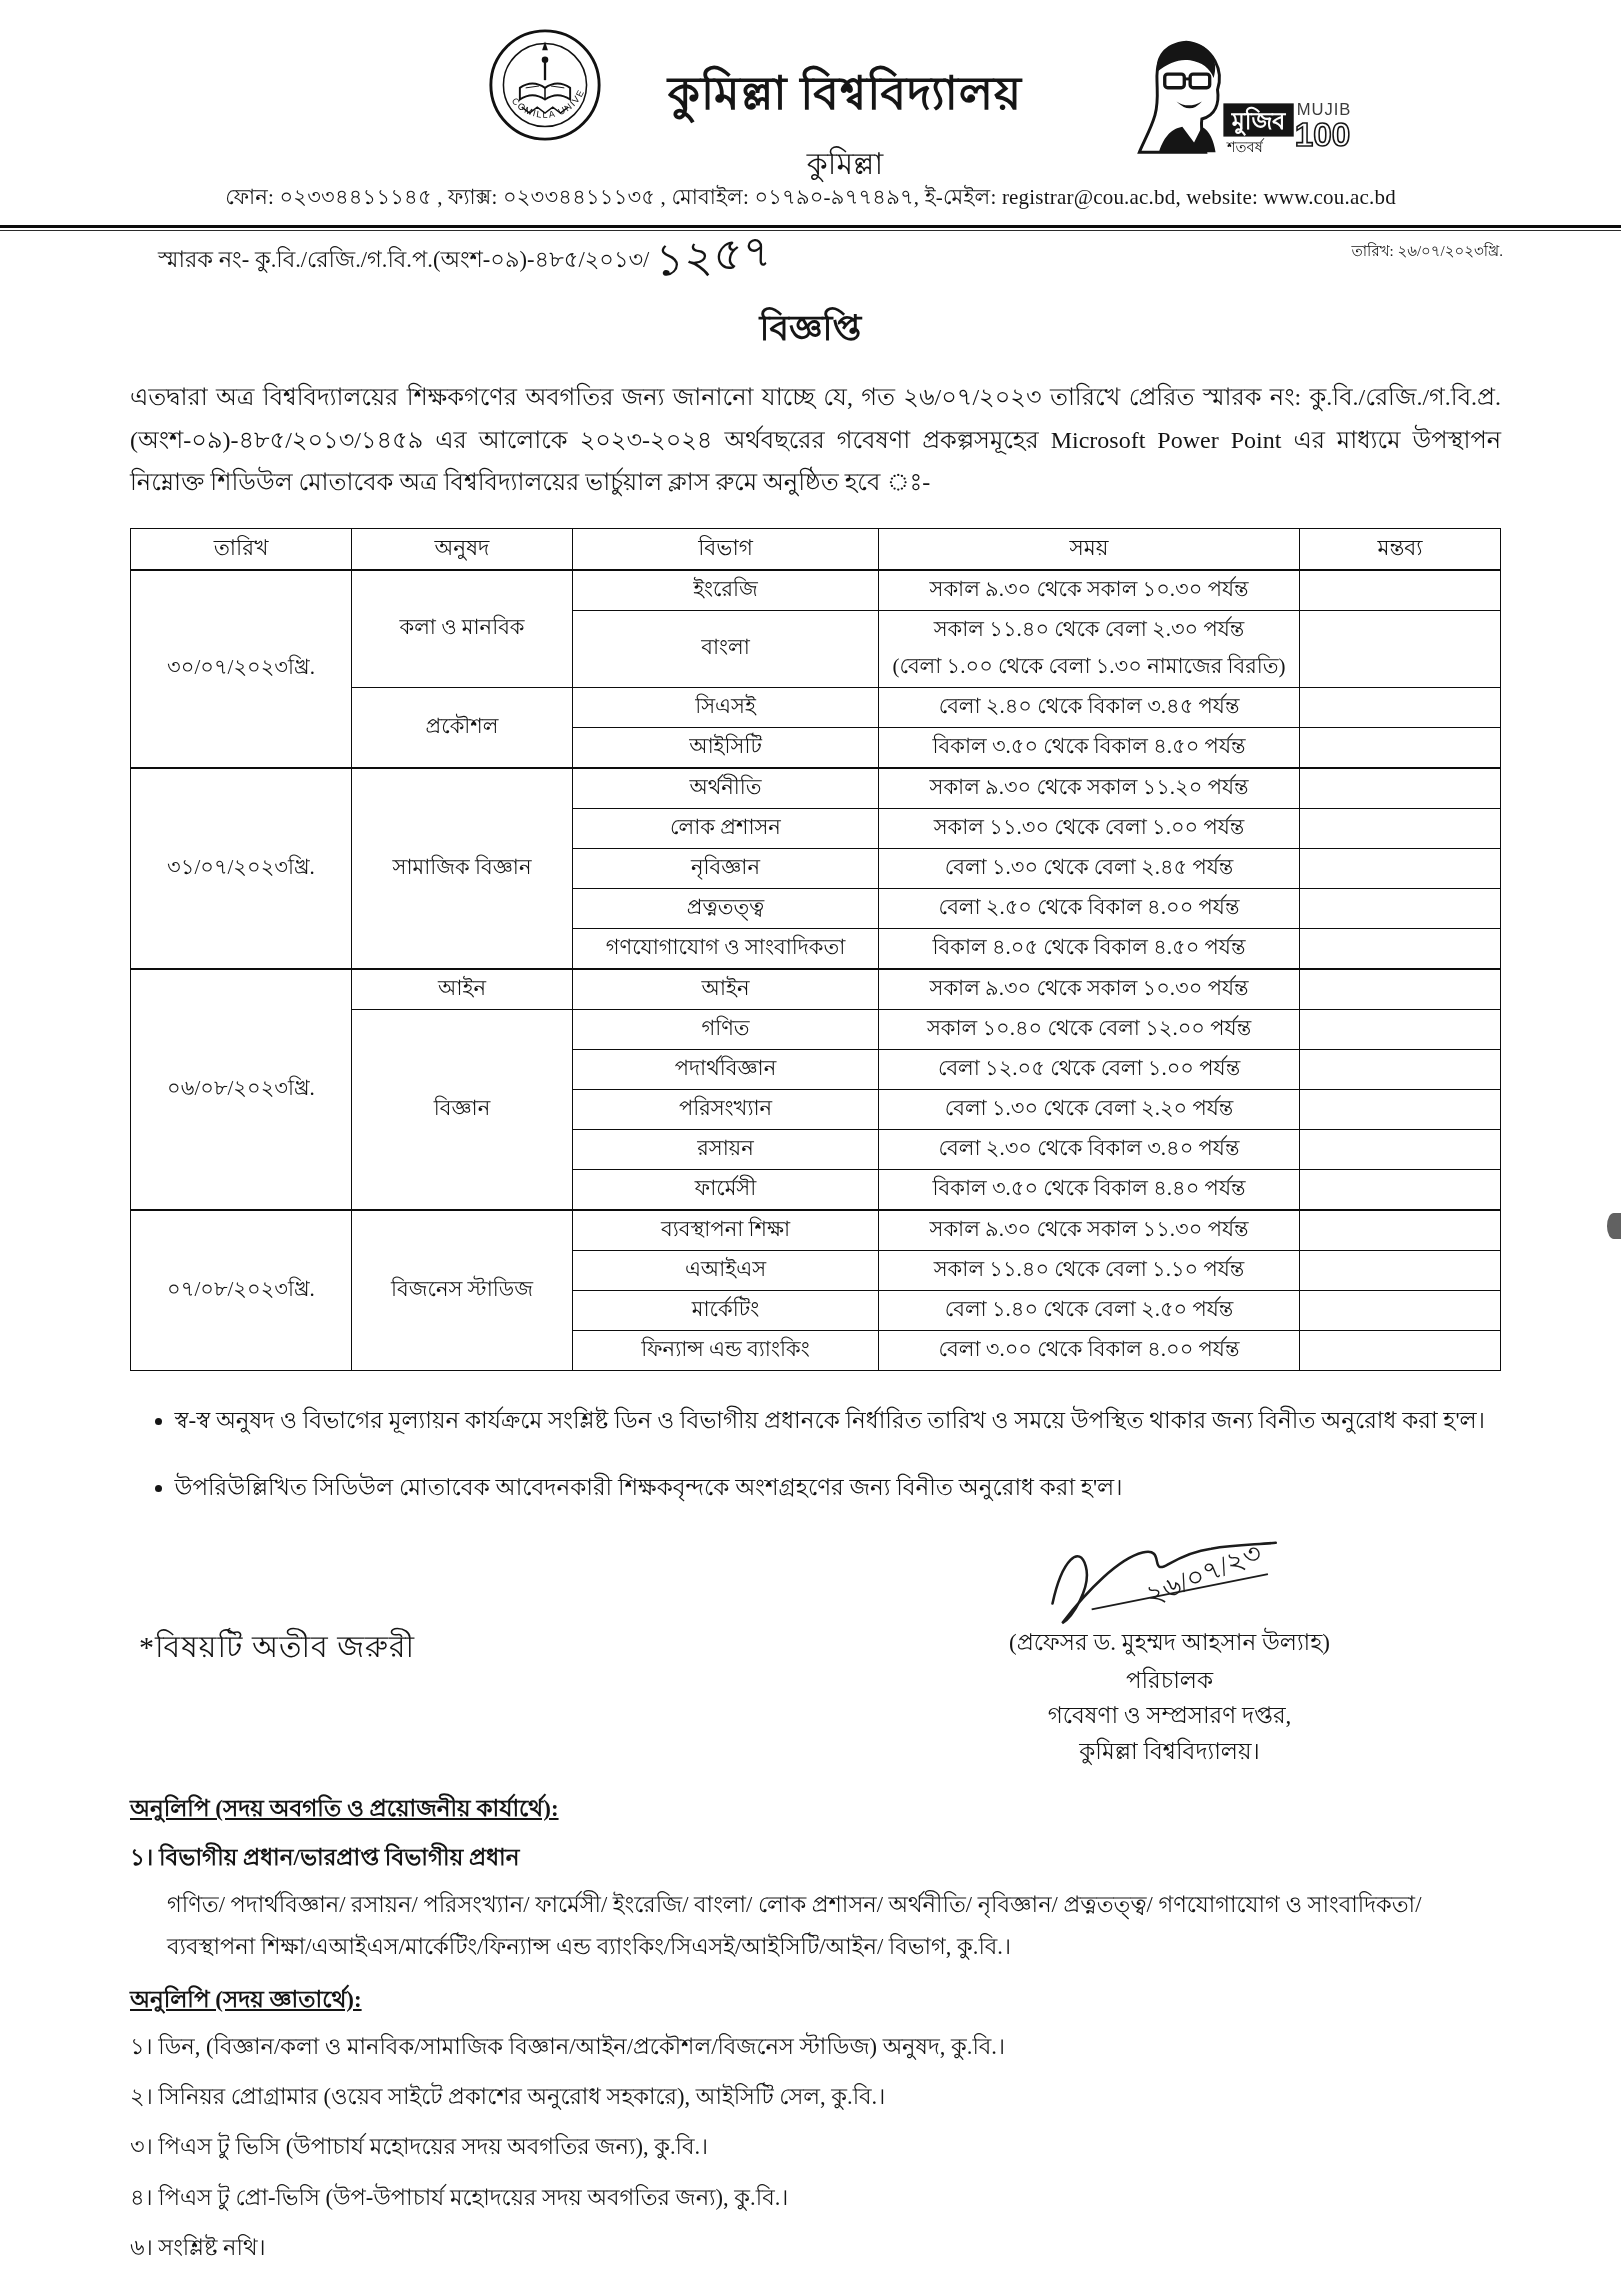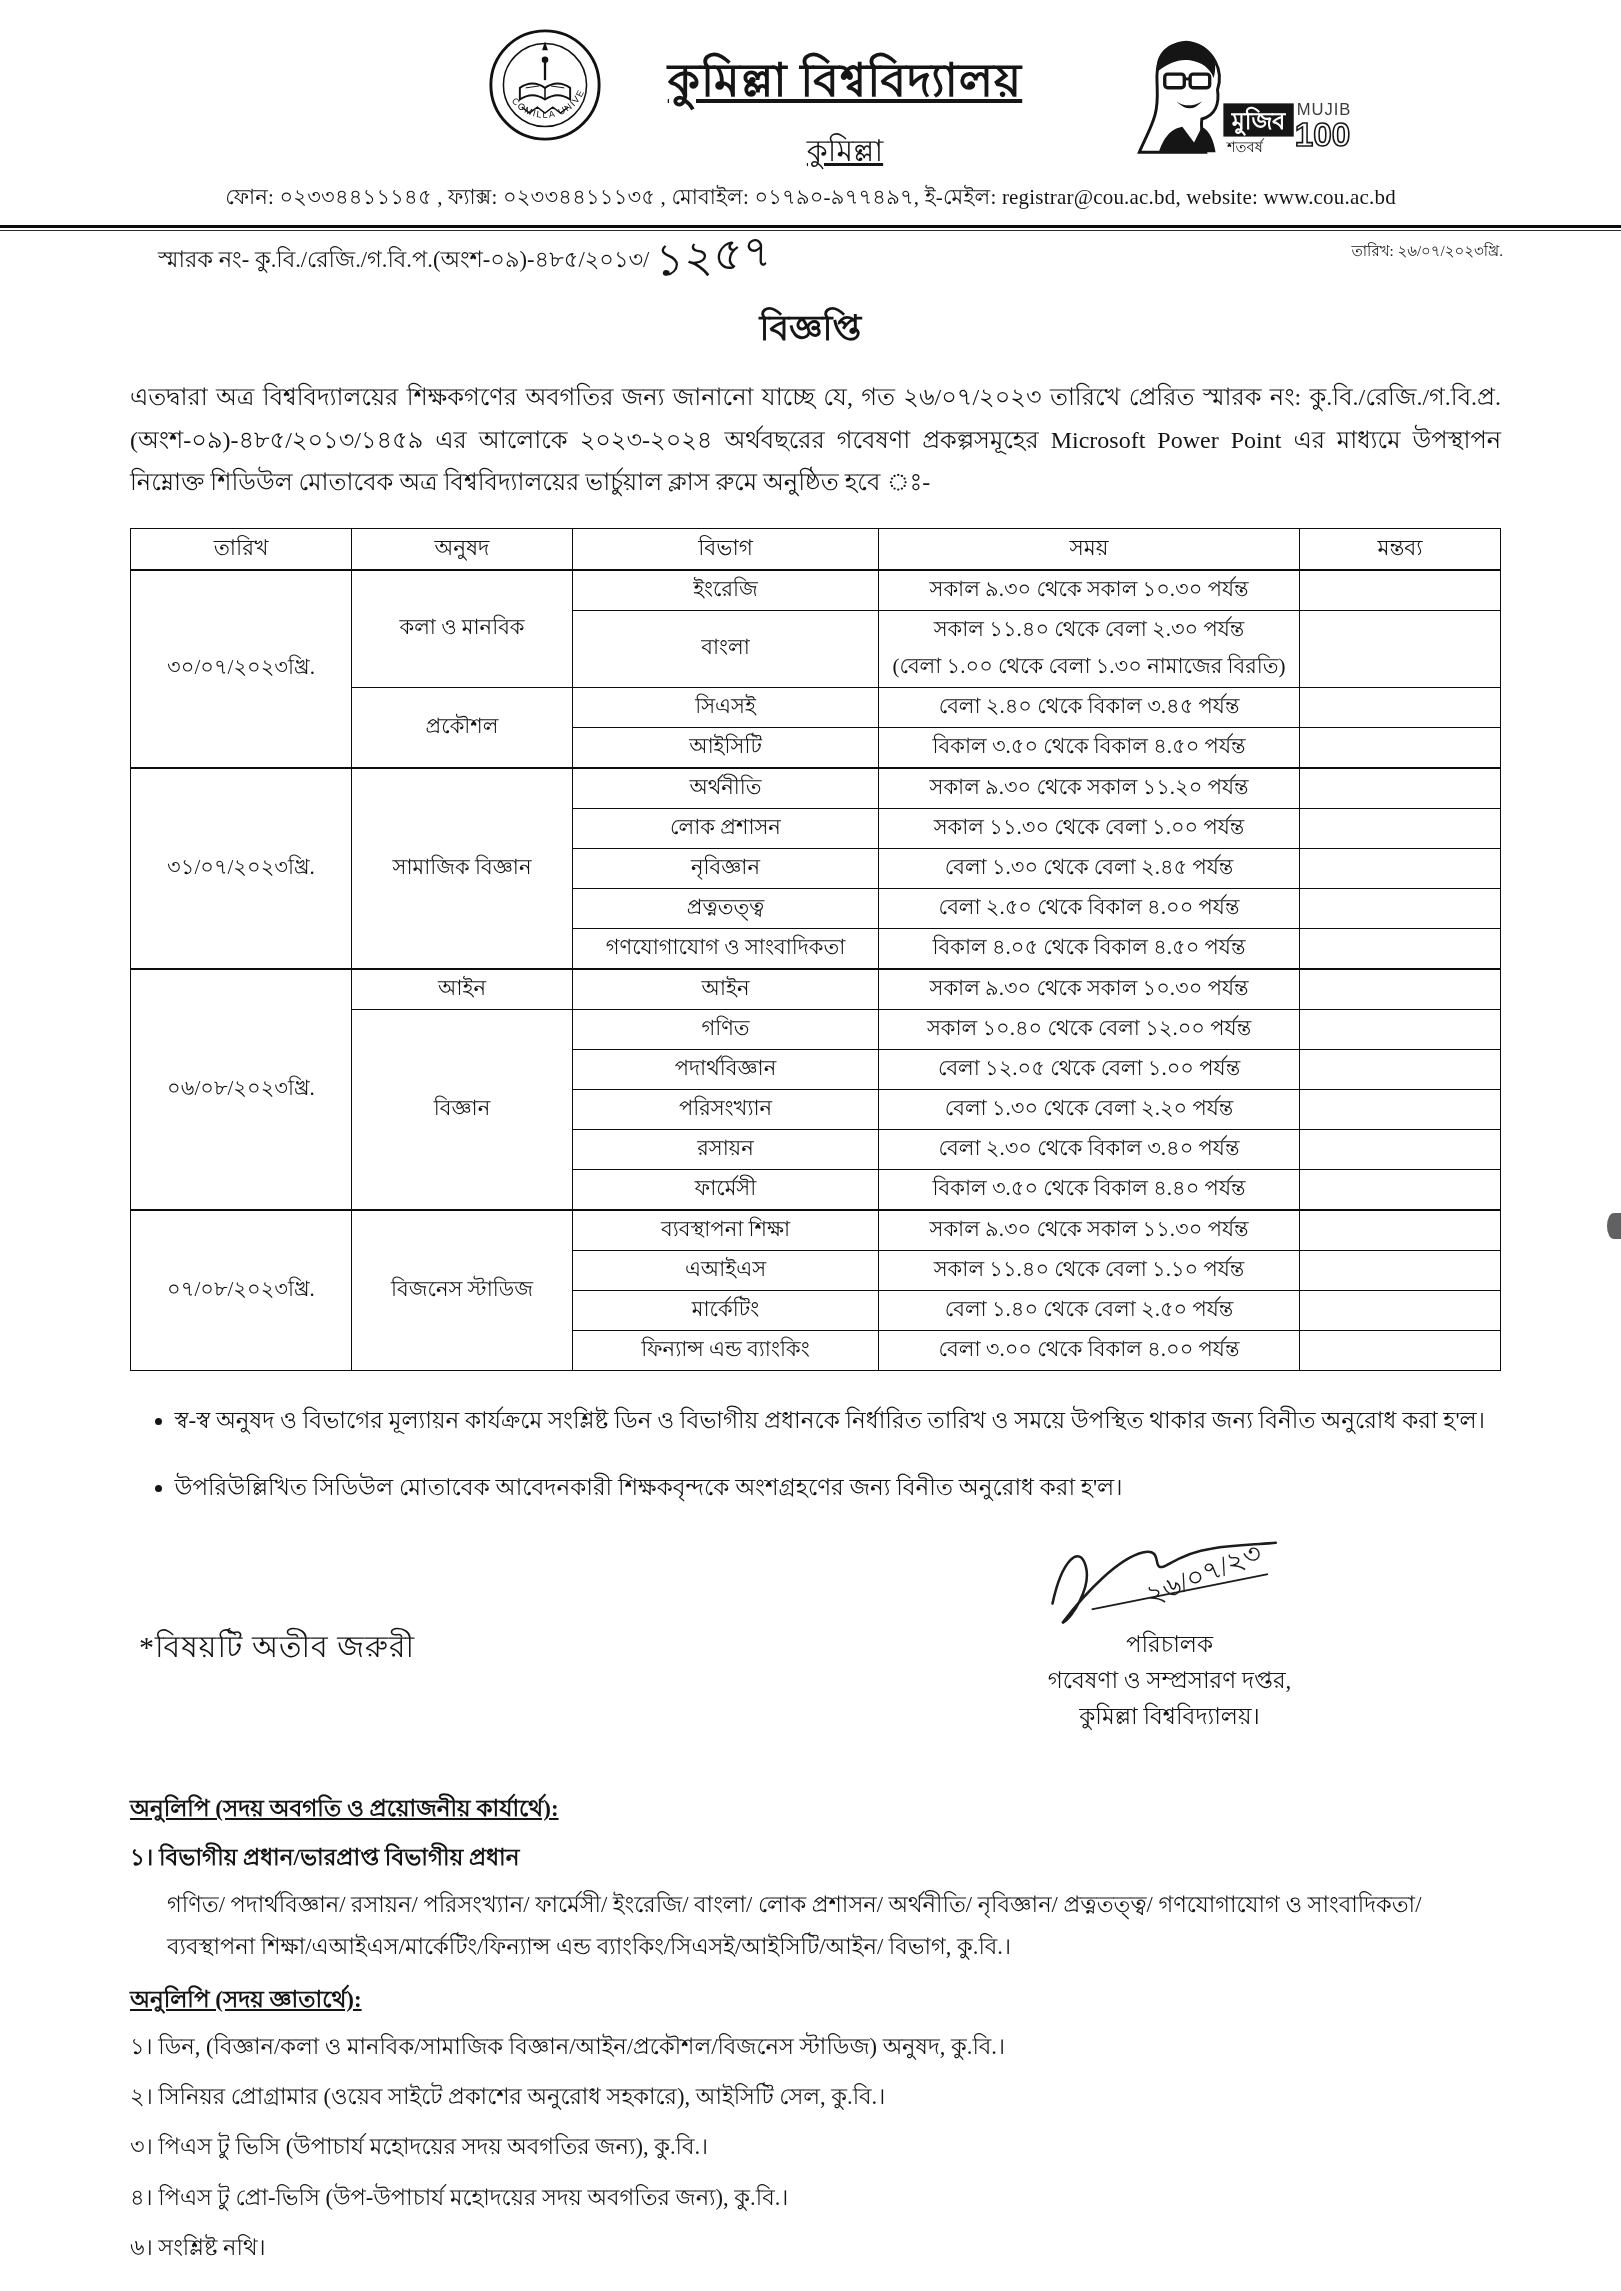--- a/index.html
+++ b/index.html
@@ -10,21 +10,21 @@
     color: #151515;
     font-family: "Liberation Serif", "DejaVu Serif", serif;
     position: relative;
     overflow: hidden;
   }
   .page { position: relative; width: 100%; height: 100%; padding: 13.7px 0 0 0; }
 
   
   .letterhead { position: relative; height: 165px; }
   .seal { position: absolute; left: 487px; top: 11.8px; }
-  .title-block { position: absolute; left: 69px; right: 0; top: 31px; text-align: center; text-decoration: underline; }
+  .title-block { position: absolute; left: 69px; right: 0; top: 44px; text-align: center; }
   .uni-name { font-size: 46px; font-weight: bold; letter-spacing: 1px; }
   .uni-city { font-size: 30px; margin-top: 5.9px; }
   .mujib { position: absolute; left: 1129px; top: 19.6px; }
   .contact-line { text-align: center; font-size: 21px; margin-top: 2px; letter-spacing: 0.2px; }
   .rule { margin-top: 9.8px; border-top: 3.9px solid #0c0c0c; border-bottom: 1px solid #2a2a2a; height: 5.9px; width: 100%; }
 
   
   .memo-row { display: flex; justify-content: space-between; align-items: flex-start;
               margin: 5.9px 118px 0 130px; font-size: 22.5px; }
   .memo-no { display: flex; align-items: baseline; margin-left: 28px; }
@@ -321,20 +321,21 @@
   <div class="sign-row">
     <div class="urgent">*বিষয়টি অতীব জরুরী</div>
     <div class="sig-block">
       <div class="sig-art">
         <svg width="294" height="94" viewBox="0 0 300 96">
           <path d="M30 72 C40 26 58 12 64 34 C70 56 50 86 40 92 C66 58 98 26 122 20 C146 14 128 44 148 32 C162 24 176 18 192 16 C216 12 236 12 258 10" fill="none" stroke="#1c1c1c" stroke-width="2.6" stroke-linecap="round"></path>
           <path d="M70 78 L 250 42" fill="none" stroke="#1c1c1c" stroke-width="2"></path>
           <text x="130" y="74" transform="rotate(-22 130 74)" font-size="28" fill="#1c1c1c">২৬/০৭/২৩</text>
         </svg>
       </div>
+      <div class="sig-name">(প্রফেসর ড. মুহম্মদ আহসান উল্যাহ)</div>
       <div class="sig-line">পরিচালক</div>
       <div class="sig-line">গবেষণা ও সম্প্রসারণ দপ্তর,</div>
       <div class="sig-line">কুমিল্লা বিশ্ববিদ্যালয়।</div>
     </div>
   </div>
 
   <div class="dist">
     <div class="dist-heading">অনুলিপি (সদয় অবগতি ও প্রয়োজনীয় কার্যার্থে):</div>
     <div class="dist-item-title">১। বিভাগীয় প্রধান/ভারপ্রাপ্ত বিভাগীয় প্রধান</div>
     <div class="dist-item-detail">গণিত/ পদার্থবিজ্ঞান/ রসায়ন/ পরিসংখ্যান/ ফার্মেসী/ ইংরেজি/ বাংলা/ লোক প্রশাসন/ অর্থনীতি/ নৃবিজ্ঞান/ প্রত্নতত্ত্ব/ গণযোগাযোগ ও সাংবাদিকতা/ব্যবস্থাপনা শিক্ষা/এআইএস/মার্কেটিং/ফিন্যান্স এন্ড ব্যাংকিং/সিএসই/আইসিটি/আইন/ বিভাগ, কু.বি.।</div>

